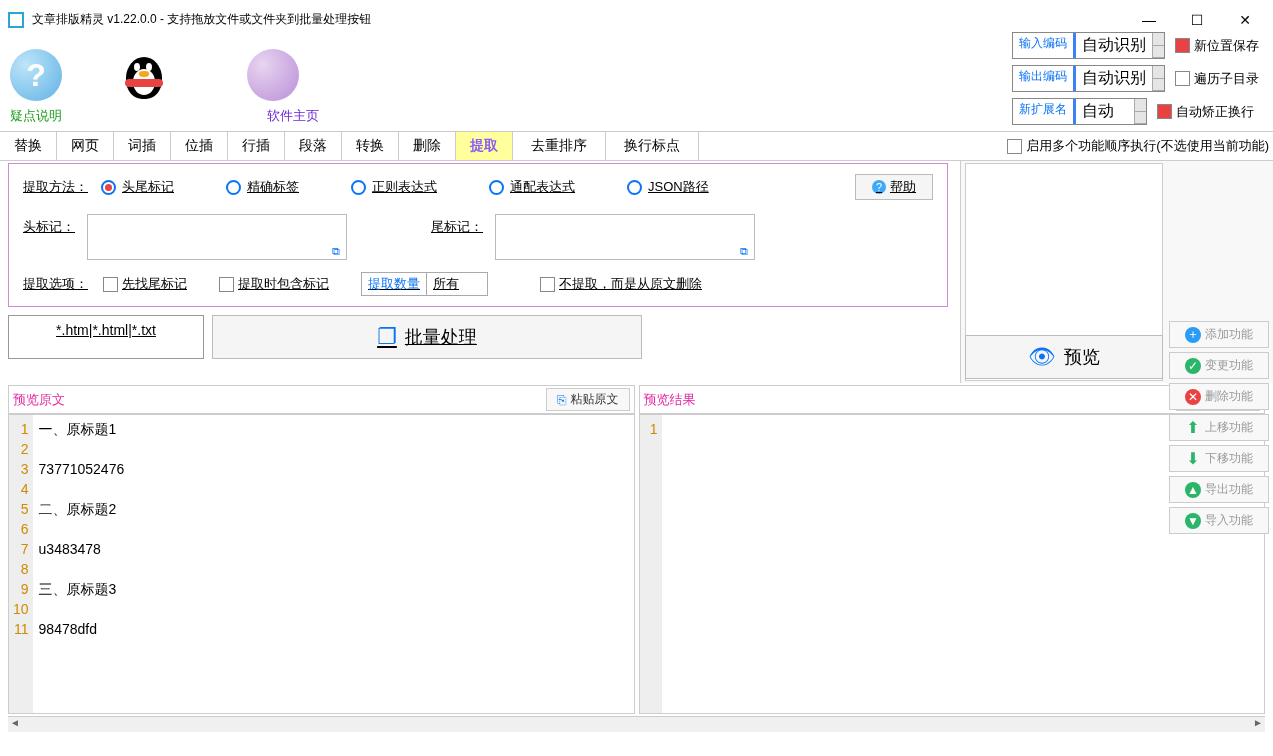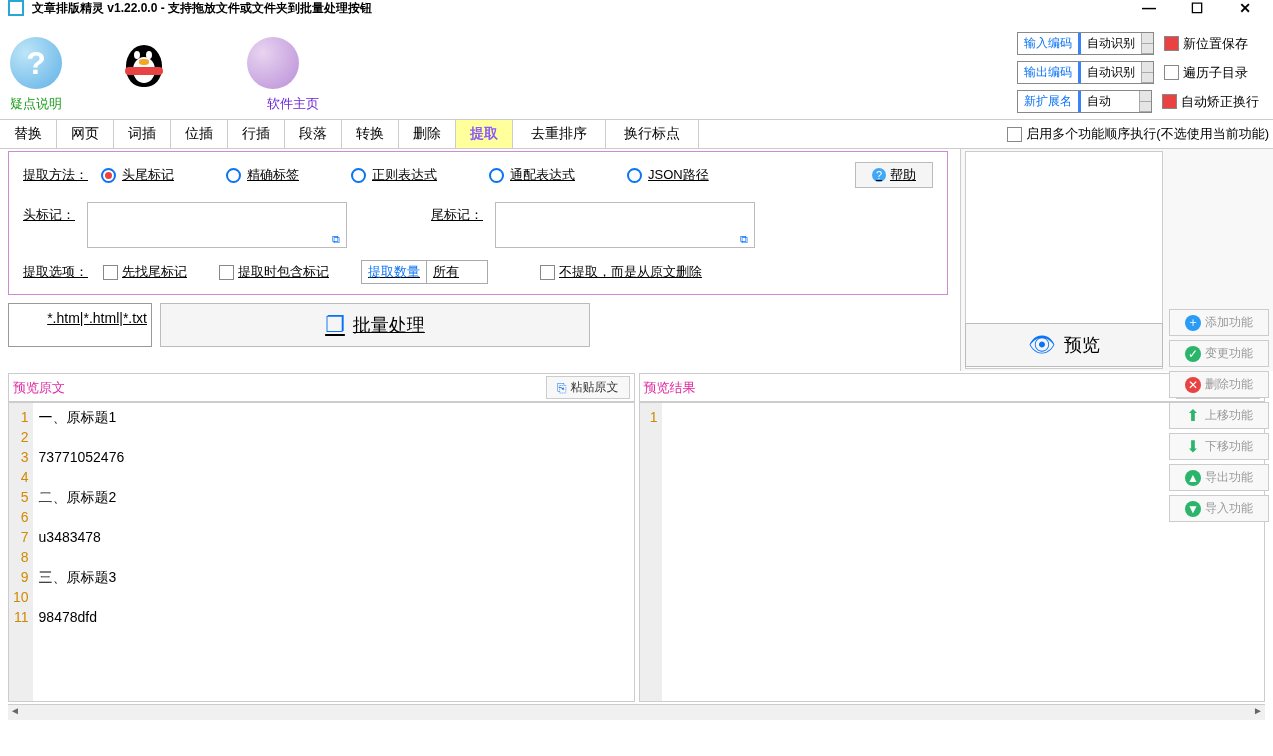--- a/index.html
+++ b/index.html
@@ -1,19 +1,19 @@
 <!DOCTYPE html>
 <html><head>
 <meta charset="utf-8">
 <style>
 * { box-sizing: border-box; margin: 0; padding: 0; font-family: "Microsoft YaHei", sans-serif; }
 body { background: #fff; font-size: 13px; color: #000; width: 1273px; height: 756px; overflow: hidden; position: relative; }
 
 
-.titlebar { height: 28px; display: flex; align-items: flex-start; padding: 0 8px; background: #fff; font-weight: bold; }
+.titlebar { height: 28px; display: flex; align-items: flex-end; padding: 0 8px; background: #fff; }
 .titlebar .app-icon { width: 16px; height: 16px; border: 2px solid #2aa5d4; margin-right: 8px; display: inline-block; }
 .titlebar .title-text { flex: 1; font-size: 12px; }
 .titlebar .win-btns { display: flex; gap: 20px; padding-right: 6px; }
 .win-btn { width: 28px; text-align: center; font-size: 14px; cursor: pointer; }
 
 
 .toprow { display: flex; padding: 4px 10px 6px 10px; }
 .topleft { display: flex; gap: 56px; align-items: flex-end; }
 .topitem { text-align: center; }
 .topitem .circle { width: 52px; height: 52px; border-radius: 50%; margin: 0 auto 6px; display: flex; align-items: center; justify-content: center; }
@@ -21,21 +21,21 @@
 .circle.qq { background: #fff; }
 .circle.globe { background: radial-gradient(circle at 30% 30%, #e8d4f0, #b98ed8); position: relative; }
 .topitem .lbl { font-size: 13px; }
 .lbl.green { color: #1a9c1a; }
 .lbl.blue { color: #6d28d9; margin-left: 41px; }
 
 .topright { margin-left: auto; display: flex; flex-direction: column; gap: 6px; padding-right: 4px; }
 .enc-row { display: flex; align-items: center; gap: 10px; }
 .enc-box { display: flex; border: 1px solid #888; }
 .enc-box .enc-lbl { background: #fff; color: #0b73f5; padding: 2px 6px; font-size: 12px; border-right: 3px solid #3b82f6; }
-.enc-box .enc-val { padding: 2px 6px; font-size: 12px; min-width: 58px; }
+.enc-box .enc-val { padding: 2px 6px; font-size: 16px; min-width: 58px; }
 .enc-box .enc-dd { width: 12px; background: #e5e5e5; border-left: 1px solid #aaa; display:flex; flex-direction:column; }
 .enc-dd span{flex:1;border-bottom:1px solid #aaa;}
 .chk-row { display: flex; align-items: center; gap: 4px; }
 .chkbox { width: 15px; height: 15px; border: 1px solid #888; display: inline-block; }
 .chkbox.red { background: #e94242; }
 
 
 .tabs { display: flex; border-top: 1px solid #ccc; border-bottom: 1px solid #ccc; }
 .tab { padding: 5px 14px; border-right: 1px solid #ccc; font-size: 14px; cursor: pointer; background:#fff; }
 .tab.active { background: #ffff9c; color: #8b5cf6; font-weight: bold; }
@@ -71,21 +71,21 @@
 .si.add{background:#2a9cf5;}
 .si.ok{background:#2ab56a;}
 .si.del{background:#e94242;}
 .si.up{background:none;color:#2ab56a;font-size:16px;}
 .si.dn{background:none;color:#2ab56a;font-size:16px;}
 .si.exp{background:#2ab56a;}
 .si.imp{background:#2ab56a;}
 
 
 .bigbtns { display:flex; gap:8px; padding: 6px 8px; }
-.filter-input { border:1px solid #999; width:144px; text-align:right; padding:6px 4px; font-size:14px;}
+.filter-input { border:1px solid #999; width:196px; text-align:center; padding:6px 4px; font-size:14px;}
 .bigbtn { flex:1; border:1px solid #bbb; background:#f5f5f5; text-align:center; padding:8px 0; font-size:18px; display:flex; align-items:center; justify-content:center; gap:8px;}
 .bigbtn .bi{color:#0b73f5; font-size:22px;}
 
 
 .previews { display:flex; gap:4px; padding: 2px 8px;}
 .pv-col { flex:1; display:flex; flex-direction:column;}
 .pv-head { display:flex; align-items:center; border:1px solid #ccc; padding:2px 4px;}
 .pv-head .pv-title{color:#e22aa2; font-size:13px;}
 .pv-head .pv-btn{margin-left:auto; border:1px solid #ccc; padding:2px 10px; background:#f8f8f8; display:flex; align-items:center; gap:4px; color:#333; font-size:12px;}
 .pv-btn .pbi{color:#0b73f5;}

